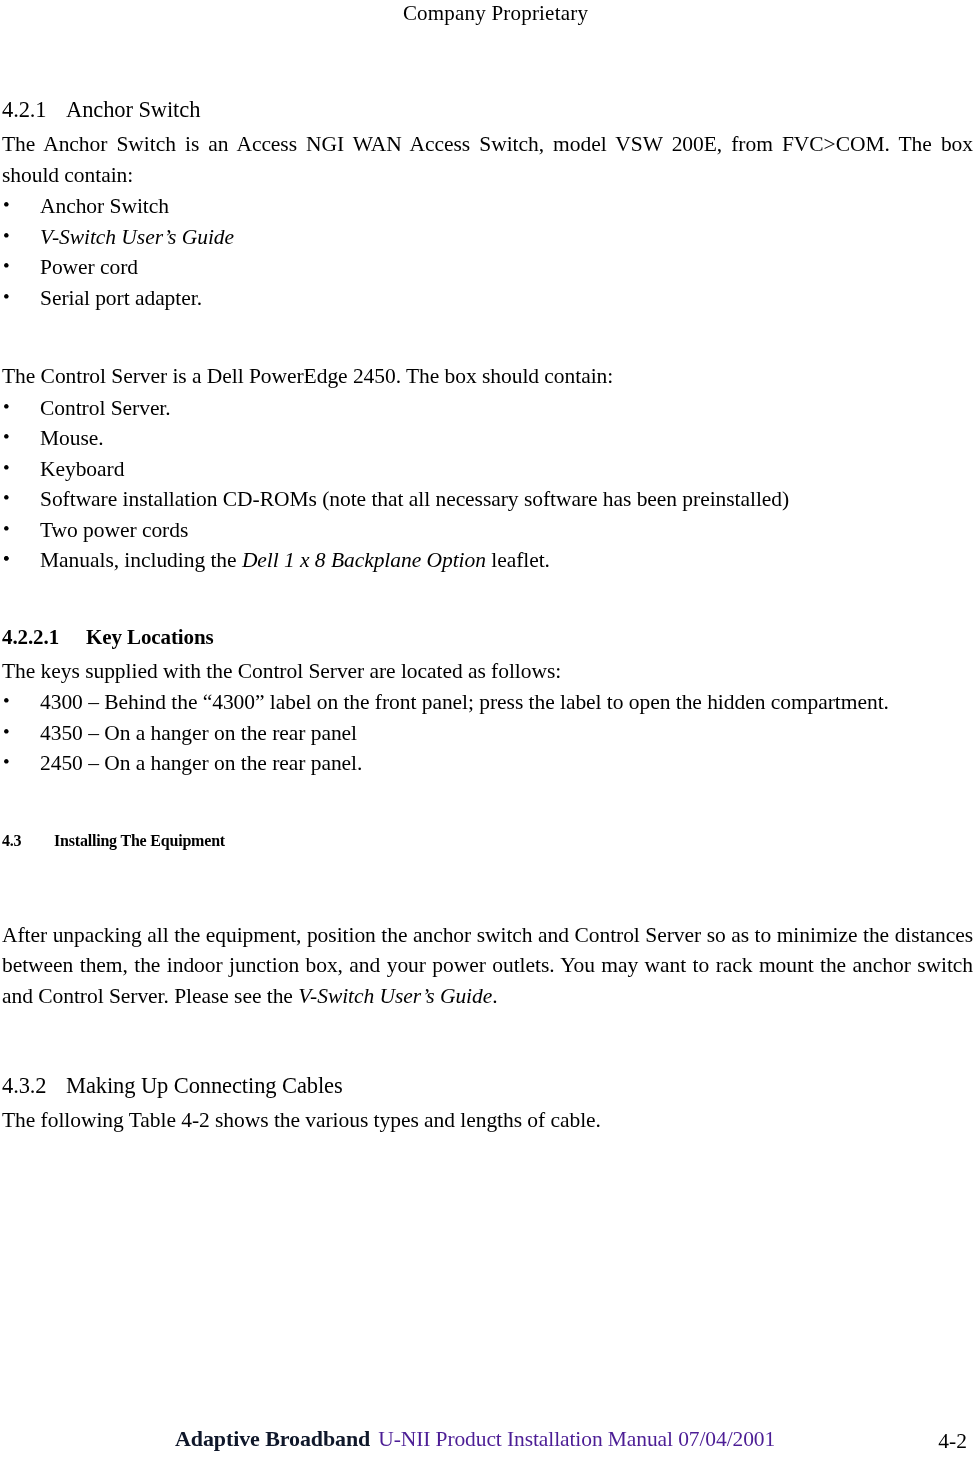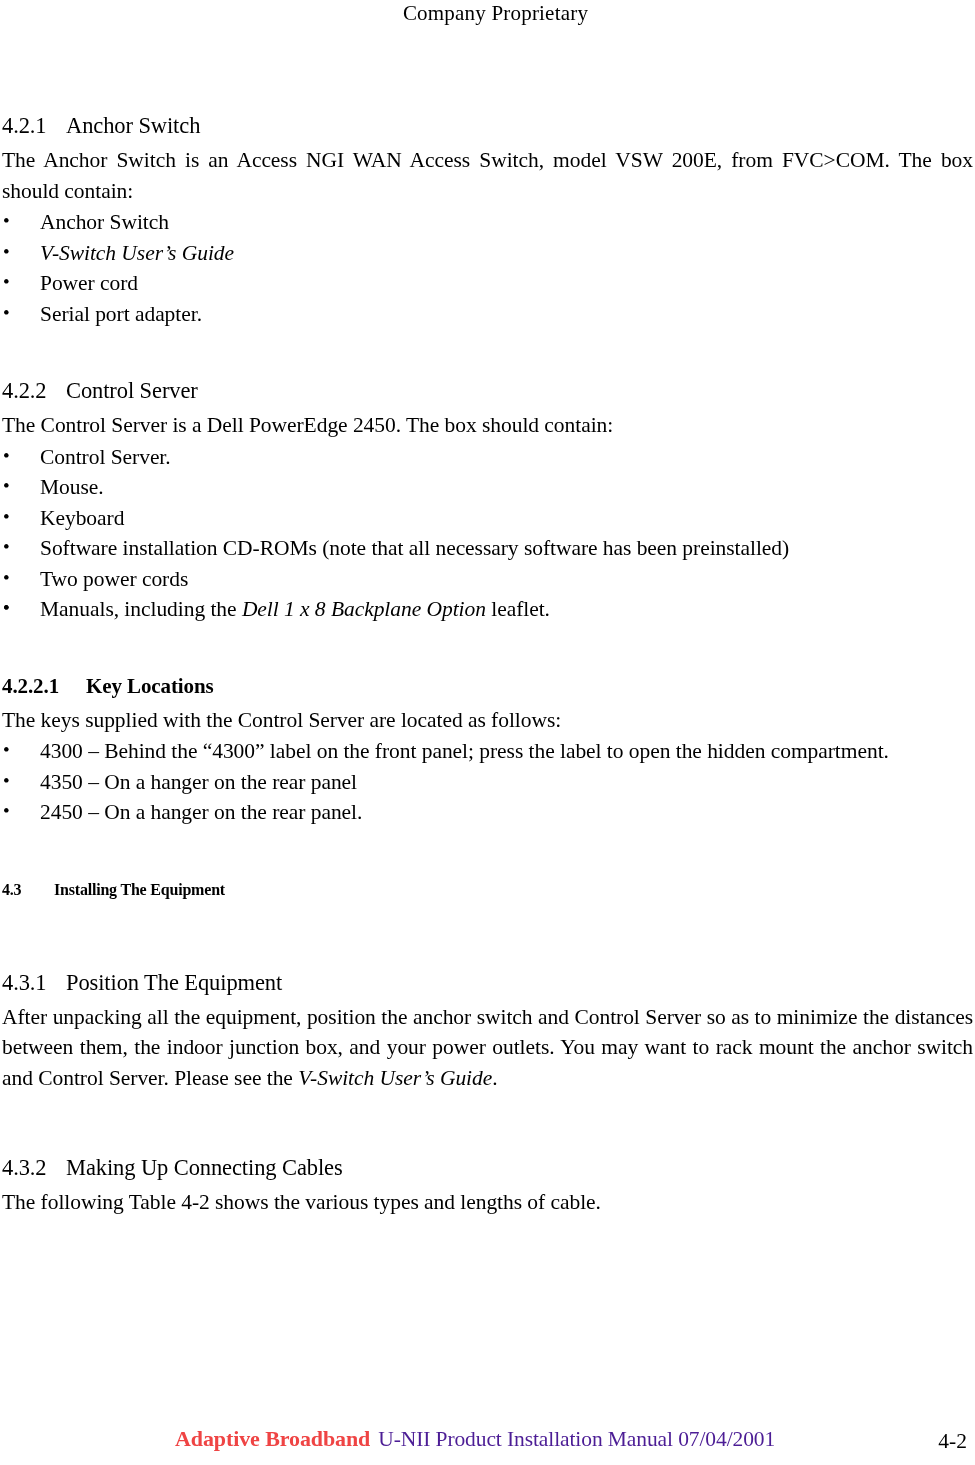--- a/index.html
+++ b/index.html
@@ -27,21 +27,21 @@
     font-family: "Liberation Serif", "DejaVu Serif", serif;
     font-size: 21px;
     line-height: 26px;
     letter-spacing: 0.2px;
   }
 
   
   .content {
     position: absolute;
     left: 2px;
-    top: 112px;
+    top: 96px;
     width: 971px;
   }
   .h2-sec {           
     font-size: 22.5px;
     line-height: 27px;
     font-weight: normal;
     letter-spacing: -0.1px;
     margin: 0 0 6px 0;
   }
   .h2-sec .numpart { display: inline-block; min-width: 64px; }
@@ -117,21 +117,21 @@
     position: absolute;
     left: 175px;
     top: 0;
     white-space: nowrap;
   }
   .brand {
     font-family: "Liberation Serif", "DejaVu Serif", serif;
     font-weight: bold;
     font-size: 22px;
     line-height: 30px;
-    color: #ef4444;
+    color: #0f172a;
     letter-spacing: -0.1px;
   }
   .footer-title {
     font-family: "Liberation Serif", "DejaVu Serif", serif;
     font-size: 21.5px;
     line-height: 30px;
     color: #4c1d95;
     margin-left: 8px;
     letter-spacing: -0.1px;
   }
@@ -174,23 +174,20 @@
         <span>Power cord</span>
       </li>
       <li>
         <span class="bullet-glyph">•</span>
         <span>Serial port adapter.</span>
       </li>
     </ul>
 
     <div class="gap-lg"></div>
 
-    <div class="h2-sec">
-      <span class="numpart">4.2.2</span><span>Control Server</span>
-    </div>
     <p class="body nojust">The Control Server is a Dell PowerEdge 2450.  The box should contain:</p>
     <ul class="bullets">
       <li>
         <span class="bullet-glyph">•</span>
         <span> Control Server.</span>
       </li>
       <li>
         <span class="bullet-glyph">•</span>
         <span>Mouse.</span>
       </li>
@@ -236,23 +233,20 @@
     </ul>
 
     <div class="gap-lg"></div>
 
     <div class="h1-major">
       <span class="numpart">4.3</span><span>Installing The Equipment</span>
     </div>
 
     <div class="gap-xl"></div>
 
-    <div class="h2-sec">
-      <span class="numpart">4.3.1</span><span>Position The Equipment</span>
-    </div>
     <p class="body"><span>After unpacking all the equipment, position the anchor switch and Control Server so as to minimize the distances between them, the indoor junction box, and your power outlets.  You may want to rack mount the anchor switch and Control Server.  Please see the </span><span class="ital">V-Switch User’s Guide</span><span>.</span>
     </p>
 
     <div class="gap-xl"></div>
 
     <div class="h2-sec">
       <span class="numpart">4.3.2</span><span>Making Up Connecting Cables</span>
     </div>
     <p class="body nojust">The following Table 4-2 shows the various types and lengths of cable.</p>
 

